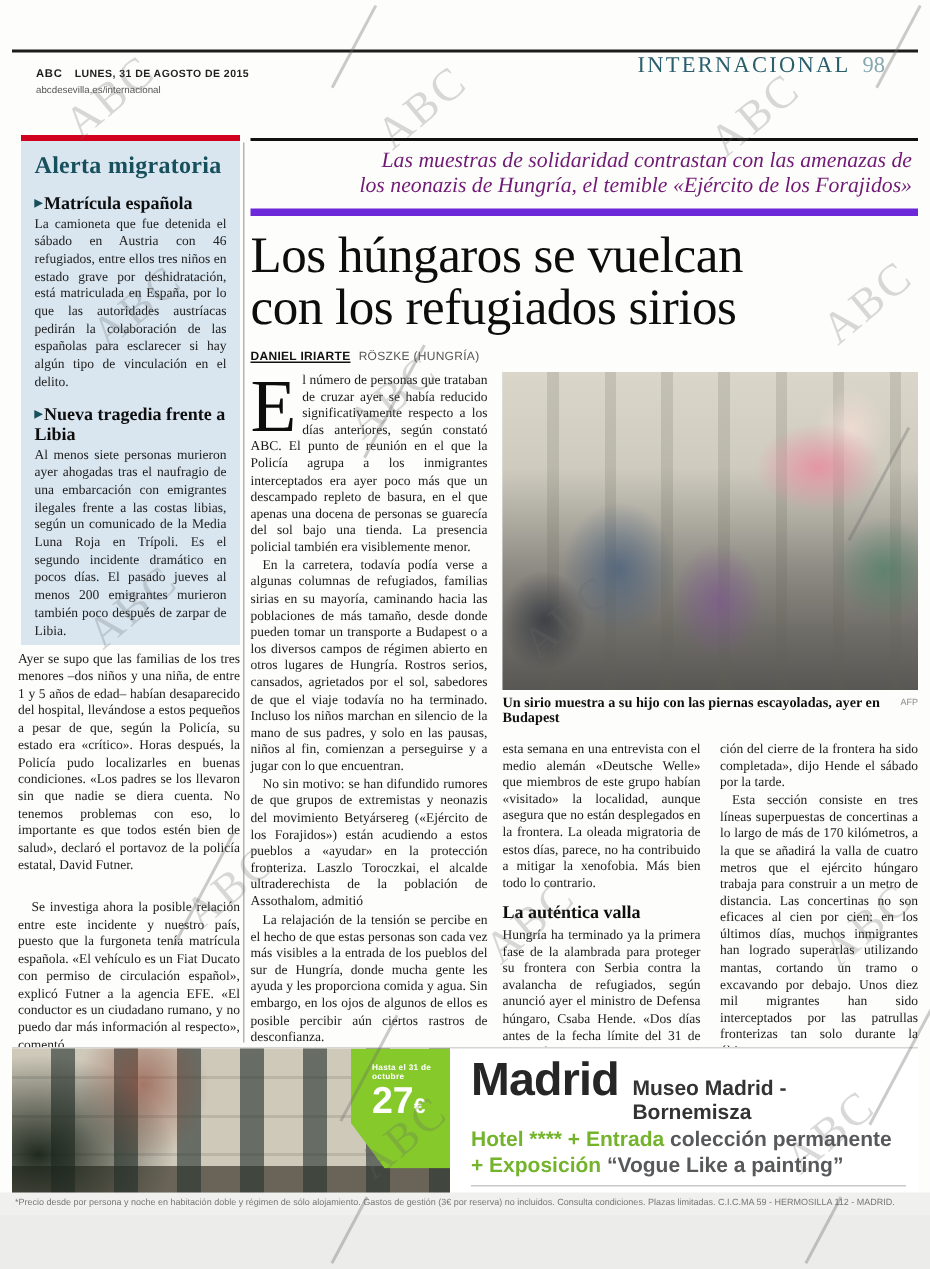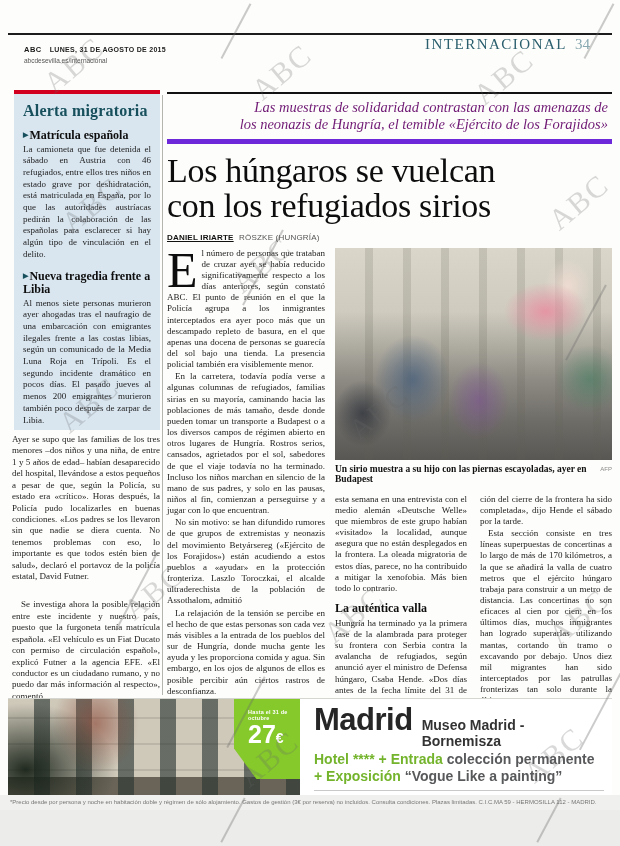--- a/index.html
+++ b/index.html
@@ -108,21 +108,21 @@
 <div class="page">
 
   <div class="top-rule"></div>
   <div class="masthead">
     <div>
       <span class="brand">ABC</span><span class="dateline">LUNES, 31 DE AGOSTO DE 2015</span>
     </div>
     <div class="urlline">abcdesevilla.es/internacional</div>
   </div>
   <div class="section-label">
-    <span>INTERNACIONAL</span><span class="pagenum">34</span>
+    <span>INTERNACIONAL</span><span class="pagenum">98</span>
   </div>
 
   <div class="side-box">
     <div class="side-kicker">Alerta migratoria</div>
     <div class="side-item-title">
       <span class="arrow">▶</span><span>Matrícula española</span>
     </div>
     <div class="side-item-body">La camioneta que fue detenida el sábado en Austria con 46 refugiados, entre ellos tres niños en estado grave por deshidratación, está matriculada en España, por lo que las autoridades austríacas pedirán la colaboración de las españolas para esclarecer si hay algún tipo de vinculación en el delito.</div>
     <div class="side-item-title">
       <span class="arrow">▶</span><span>Nueva tragedia frente a Libia</span>

